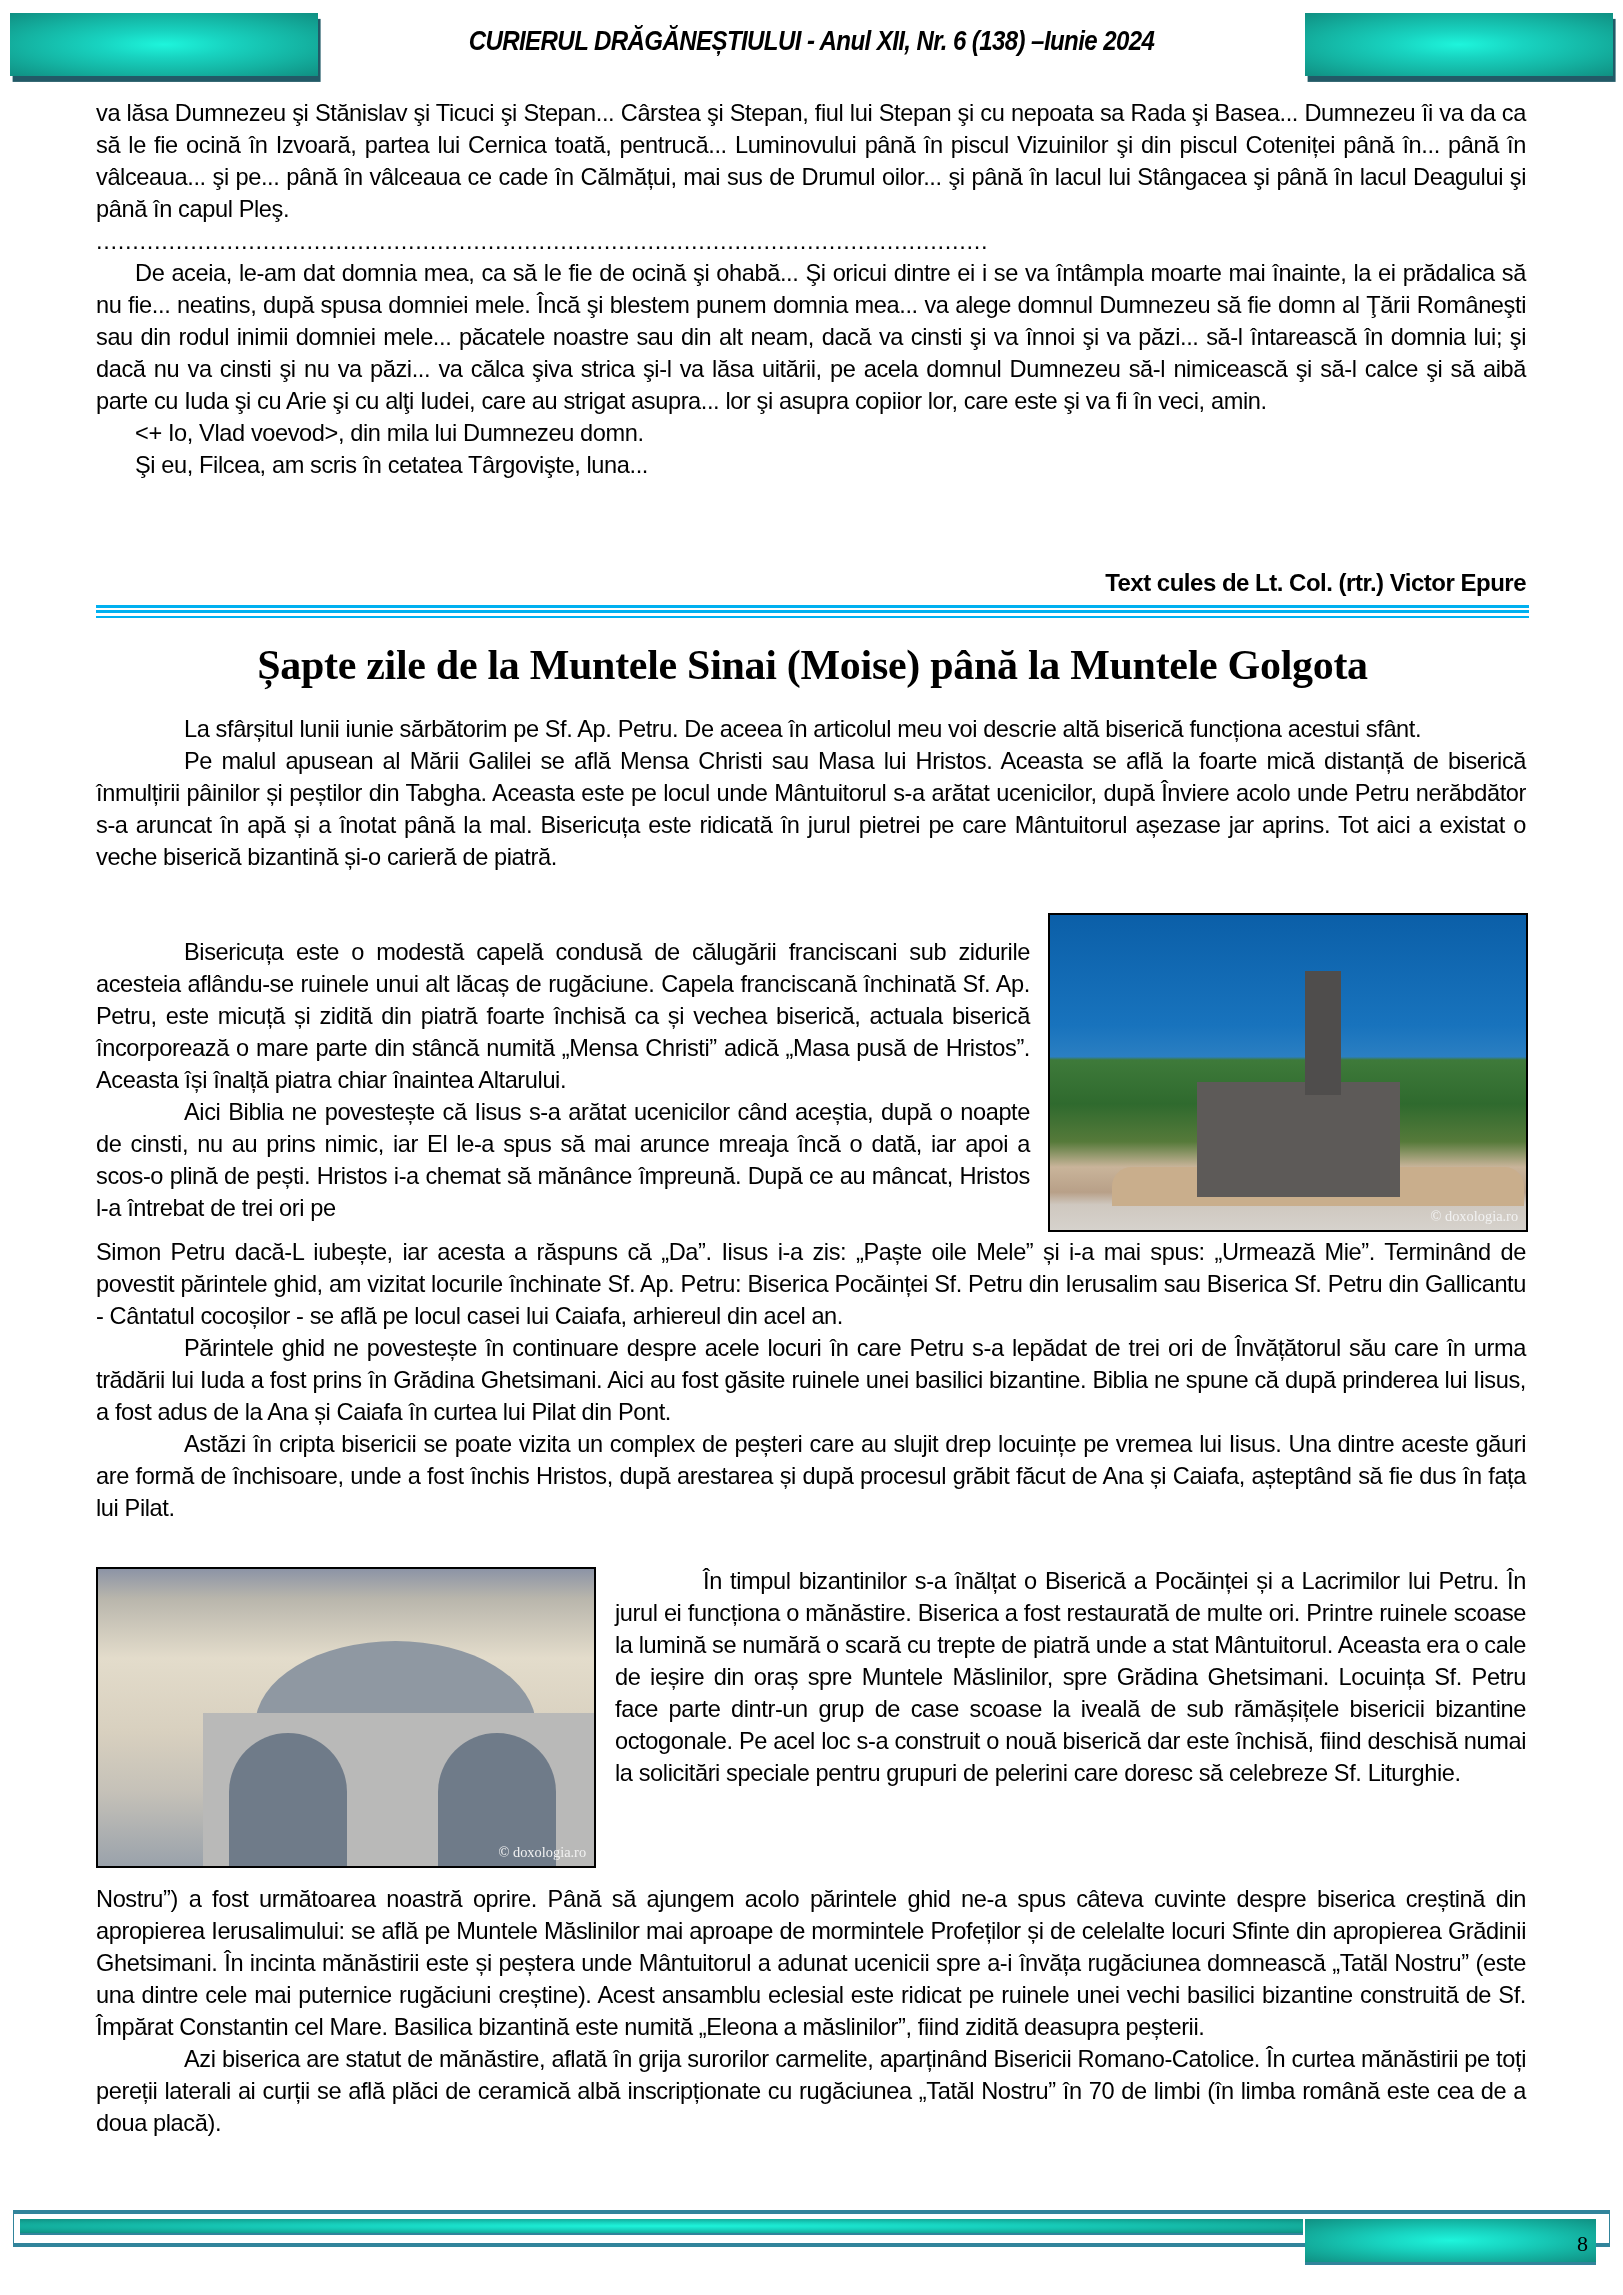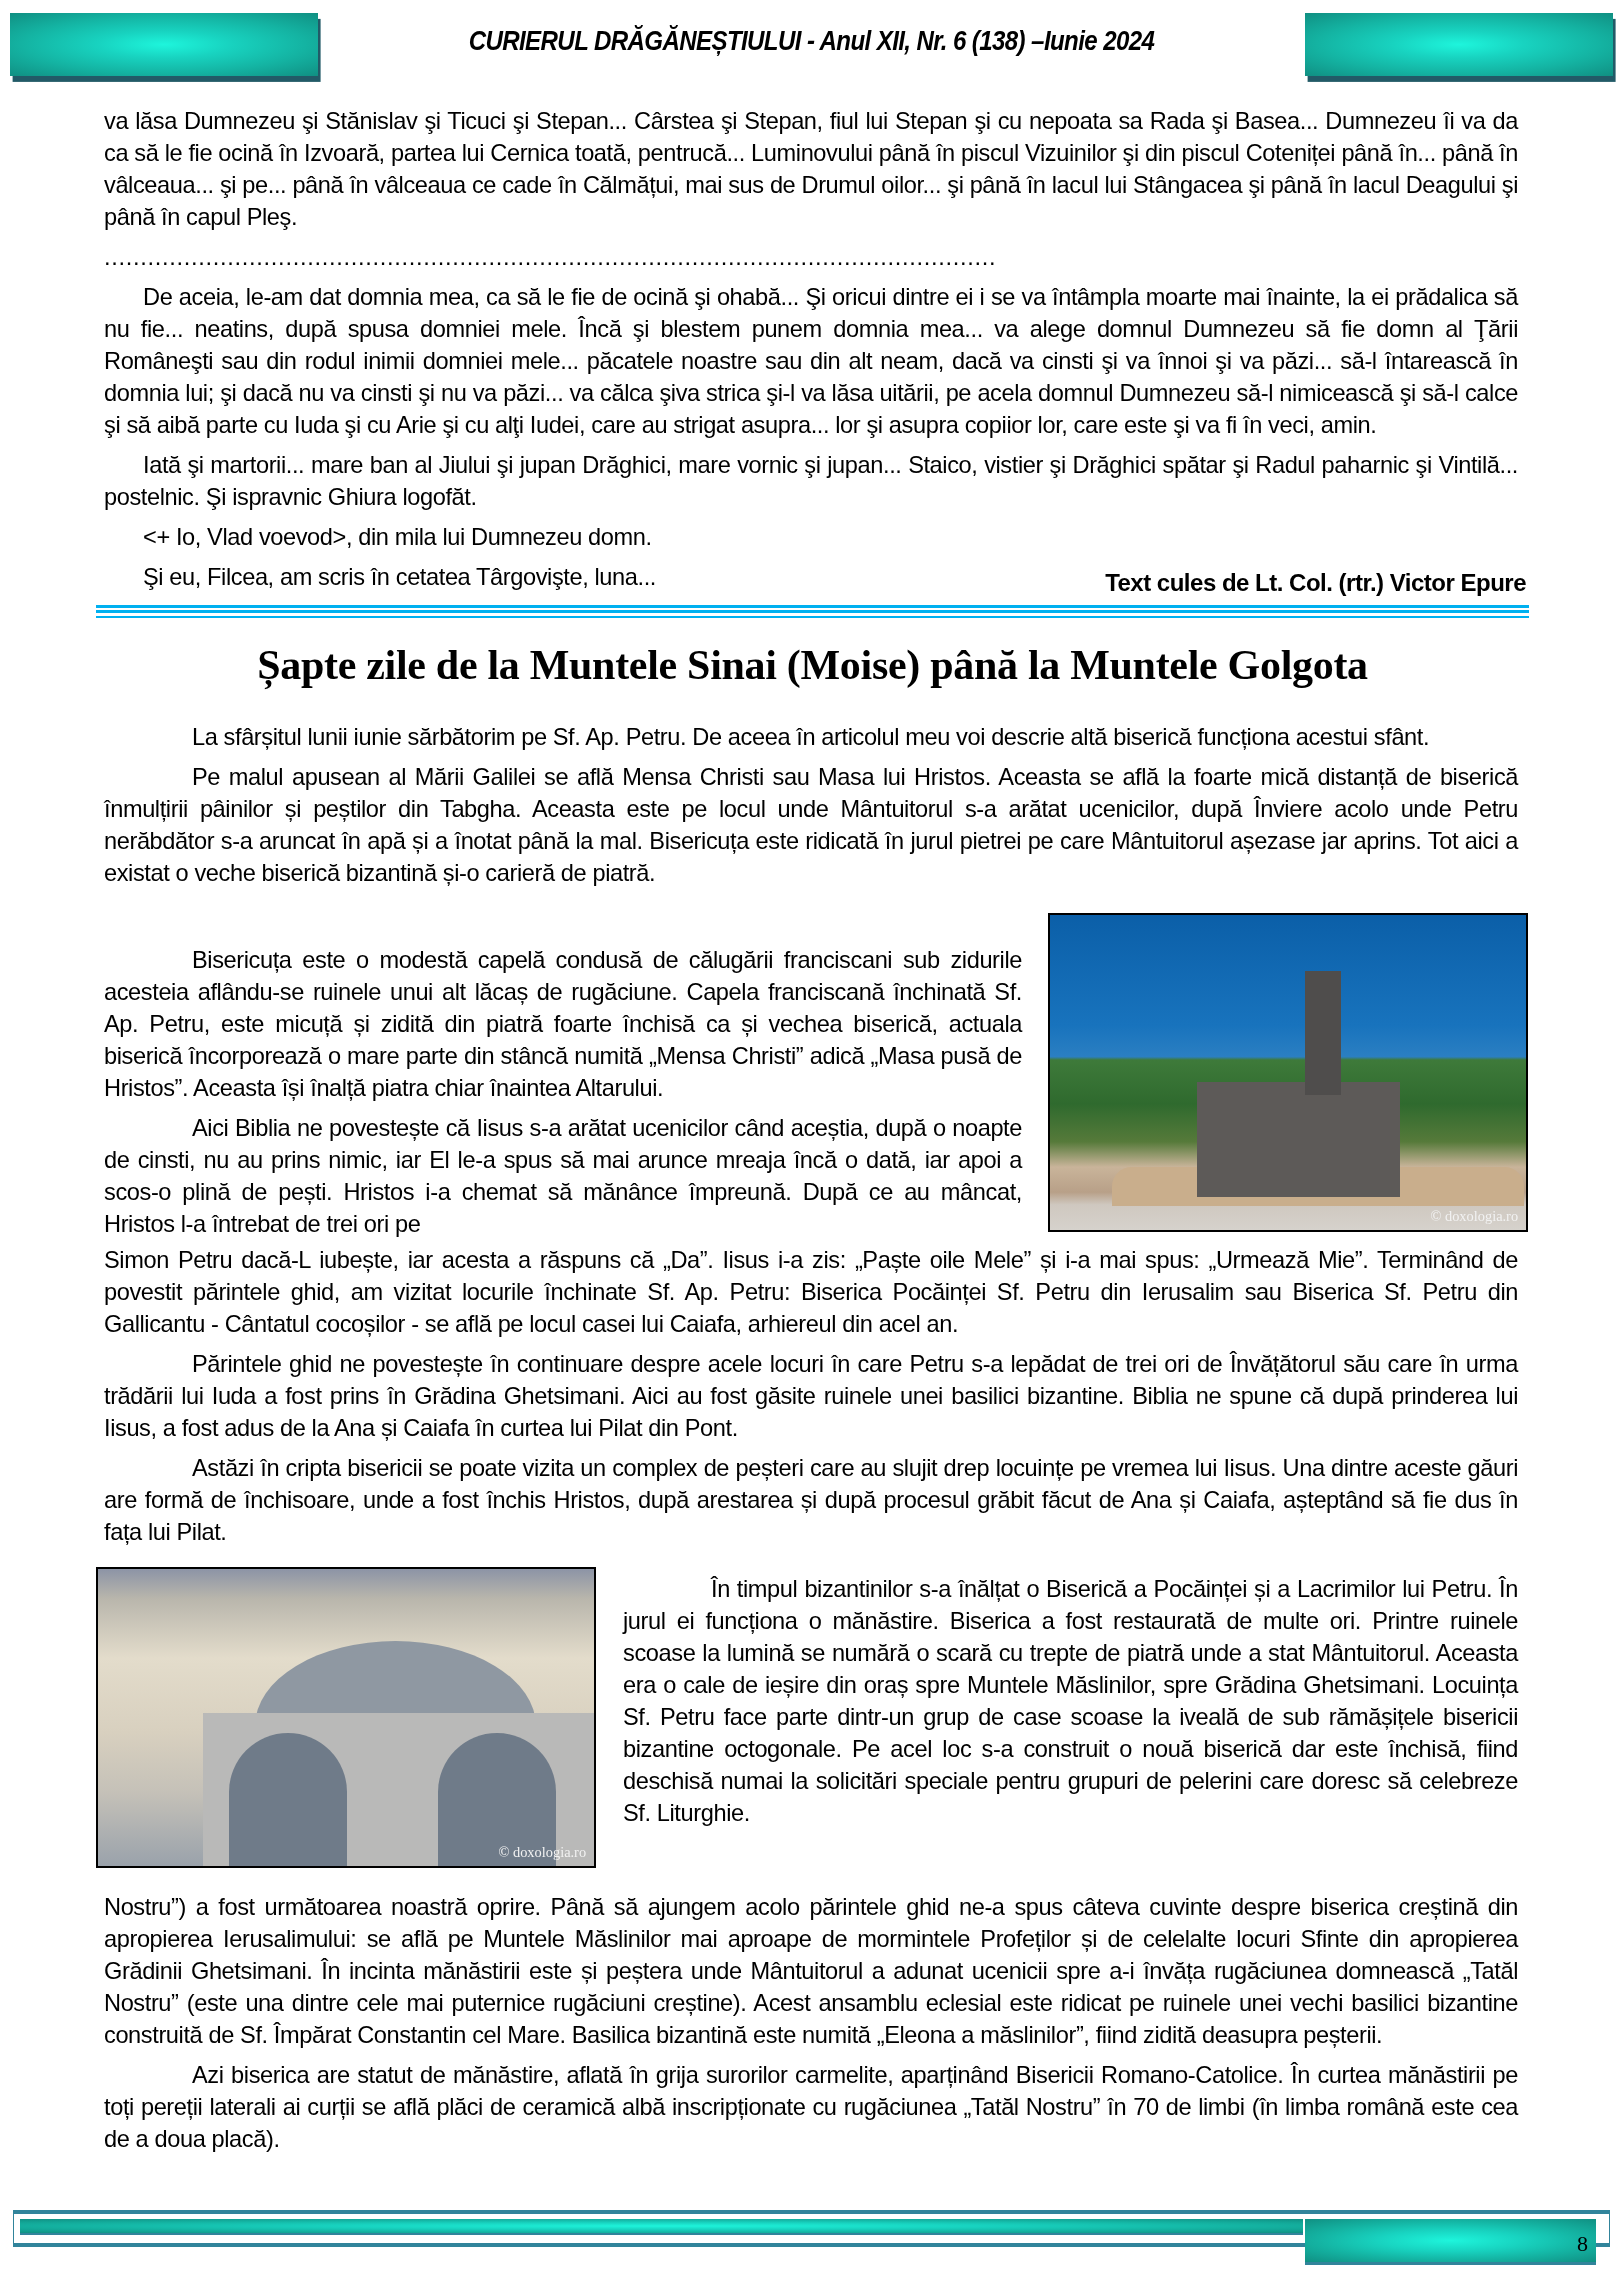--- a/index.html
+++ b/index.html
@@ -12,21 +12,21 @@
     box-shadow: 2.6px 5.9px 0 #225a67; }
   .hdr-left { left: 9.8px; }
   .hdr-right { right: 9.8px; }
   .hdr-title { position: absolute; top: 25px; left: 0; width: 1623px; text-align: center;
     font-family: "Liberation Sans", sans-serif; font-style: italic; font-weight: bold;
     font-size: 28px; letter-spacing: -0.7px; transform: scaleX(0.86); }
 
   
   .col { position: absolute; left: 96px; width: 1430px; font-size: 23.6px; line-height: 32px;
     text-align: justify; font-stretch: condensed; }
-  .col p { margin: 8px; }
+  .col p { margin: 0; }
   .col .ind1 { text-indent: 39px; }
   .col .ind2 { text-indent: 88px; }
   .narrow { letter-spacing: -0.4px; }
 
   .dots { letter-spacing: 0.7px; overflow: hidden; white-space: nowrap; width: 929px; }
   .byline { position: absolute; left: 96px; width: 1430px; top: 569px; text-align: right;
     font-weight: bold; font-size: 24px; letter-spacing: -0.5px; }
 
   .sep { position: absolute; left: 96px; width: 1433px; top: 605px; height: 13px; }
   .sep div { position: absolute; left: 0; right: 0; background: #00b0f0; }
@@ -62,21 +62,20 @@
 <body>
 
 <div class="hdr-box hdr-left"></div>
 <div class="hdr-box hdr-right"></div>
 <div class="hdr-title">CURIERUL DRĂGĂNEȘTIULUI - Anul XII, Nr. 6 (138) –Iunie 2024</div>
 
 <div class="col narrow" style="top:97px;">
   <p>va lăsa Dumnezeu şi Stănislav şi Ticuci şi Stepan... Cârstea şi Stepan, fiul lui Stepan şi cu nepoata sa Rada şi Basea... Dumnezeu îi va da ca să le fie ocină în Izvoară, partea lui Cernica toată, pentrucă... Luminovului până în piscul Vizuinilor şi din piscul Coteniței până în... până în vâlceaua... şi pe... până în vâlceaua ce cade în Călmățui, mai sus de Drumul oilor... şi până în lacul lui Stângacea şi până în lacul Deagului şi până în capul Pleş.</p>
   <p class="dots">...........................................................................................................................</p>
   <p class="ind1">De aceia, le-am dat domnia mea, ca să le fie de ocină şi ohabă... Şi oricui dintre ei i se va întâmpla moarte mai înainte, la ei prădalica să nu fie... neatins, după spusa domniei mele. Încă şi blestem punem domnia mea... va alege domnul Dumnezeu să fie domn al Ţării Româneşti sau din rodul inimii domniei mele... păcatele noastre sau din alt neam, dacă va cinsti şi va înnoi şi va păzi... să-l întarească în domnia lui; şi dacă nu va cinsti şi nu va păzi... va călca şiva strica şi-l va lăsa uitării, pe acela domnul Dumnezeu să-l nimicească şi să-l calce şi să aibă parte cu Iuda şi cu Arie şi cu alţi Iudei, care au strigat asupra... lor şi asupra copiior lor, care este şi va fi în veci, amin.</p>
-  <p class="ind1">Iată şi martorii... mare ban al Jiului şi jupan Drăghici, mare vornic şi jupan... Staico, vistier şi Drăghici spătar şi Radul paharnic şi Vintilă... postelnic. Şi ispravnic Ghiura logofăt.</p>
   <p class="ind1">&lt;+ Io, Vlad voevod&gt;, din mila lui Dumnezeu domn.</p>
   <p class="ind1">Şi eu, Filcea, am scris în cetatea Târgovişte, luna...</p>
 </div>
 <div class="byline">Text cules de Lt. Col. (rtr.) Victor Epure</div>
 
 <div class="sep">
   <div style="top:0;height:2.6px;"></div>
   <div style="top:4.6px;height:3.9px;"></div>
   <div style="top:10.5px;height:2.6px;"></div>
 </div>

